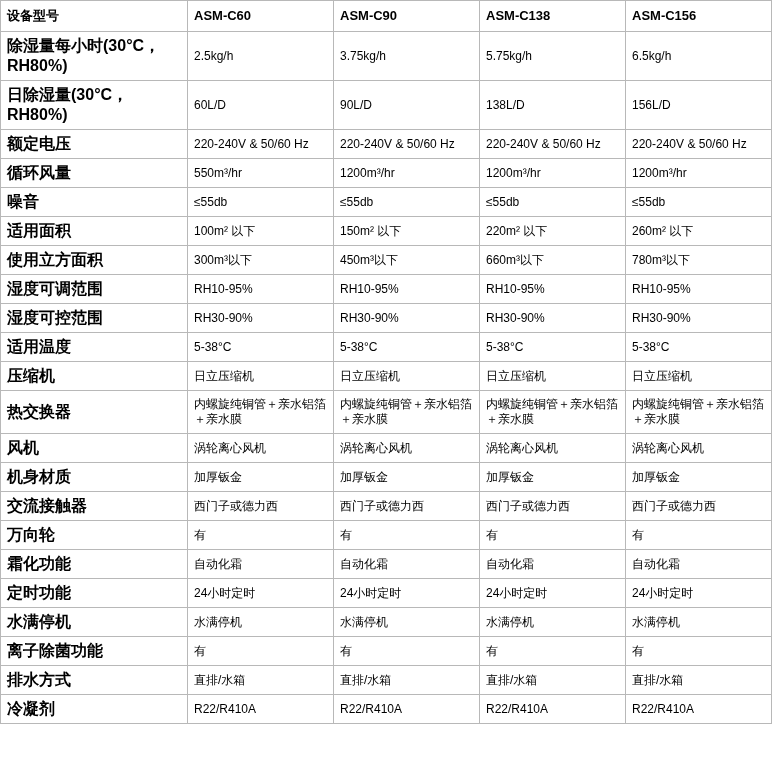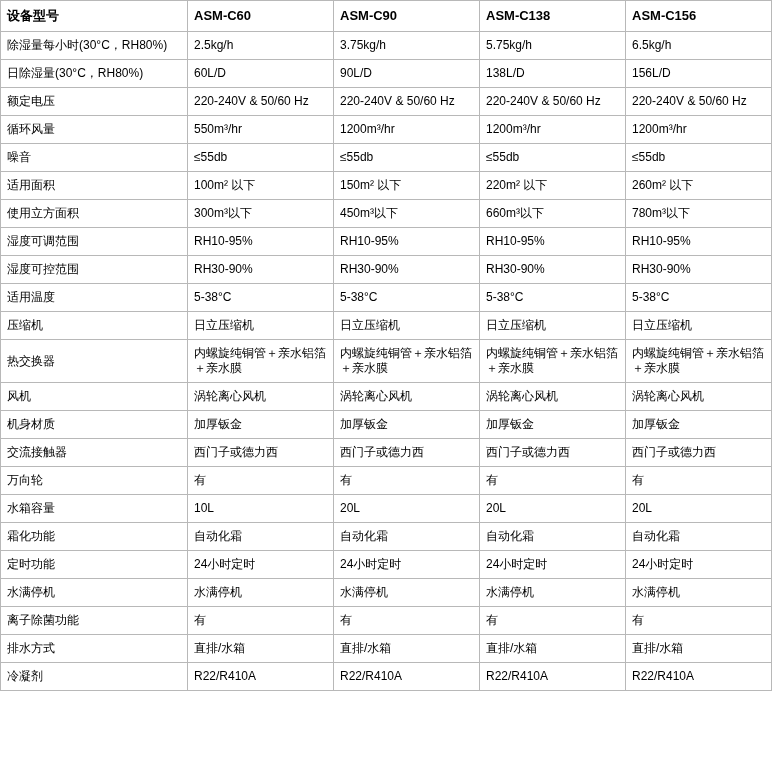--- a/index.html
+++ b/index.html
@@ -30,22 +30,22 @@
   }
   .spec-table th {
     font-weight: bold;
     font-size: 13px;
     height: 22px;
     border-radius: 13px;
   }
   .col-label { width: 187px; }
   .col-model { width: 146px; }
   td.label-cell {
-    font-weight: normal;
-    font-size: 12px;
+    font-weight: bold;
+    font-size: 16px;
   }
   td.value-cell {
     font-size: 12px;
   }
   tr.row-h1 td { height: 19px; }
   tr.row-h2 td { height: 34px; }
   .header-row th.header-label {
     font-weight: bold;
   }
 </style>
@@ -176,27 +176,20 @@
       <td class="value-cell">西门子或德力西</td>
     </tr>
     <tr class="row-h1">
       <td class="label-cell">万向轮</td>
       <td class="value-cell">有</td>
       <td class="value-cell">有</td>
       <td class="value-cell">有</td>
       <td class="value-cell">有</td>
     </tr>
     <tr class="row-h1">
-      <td class="label-cell">水箱容量</td>
-      <td class="value-cell">10L</td>
-      <td class="value-cell">20L</td>
-      <td class="value-cell">20L</td>
-      <td class="value-cell">20L</td>
-    </tr>
-    <tr class="row-h1">
       <td class="label-cell">霜化功能</td>
       <td class="value-cell">自动化霜</td>
       <td class="value-cell">自动化霜</td>
       <td class="value-cell">自动化霜</td>
       <td class="value-cell">自动化霜</td>
     </tr>
     <tr class="row-h1">
       <td class="label-cell">定时功能</td>
       <td class="value-cell">24小时定时</td>
       <td class="value-cell">24小时定时</td>

